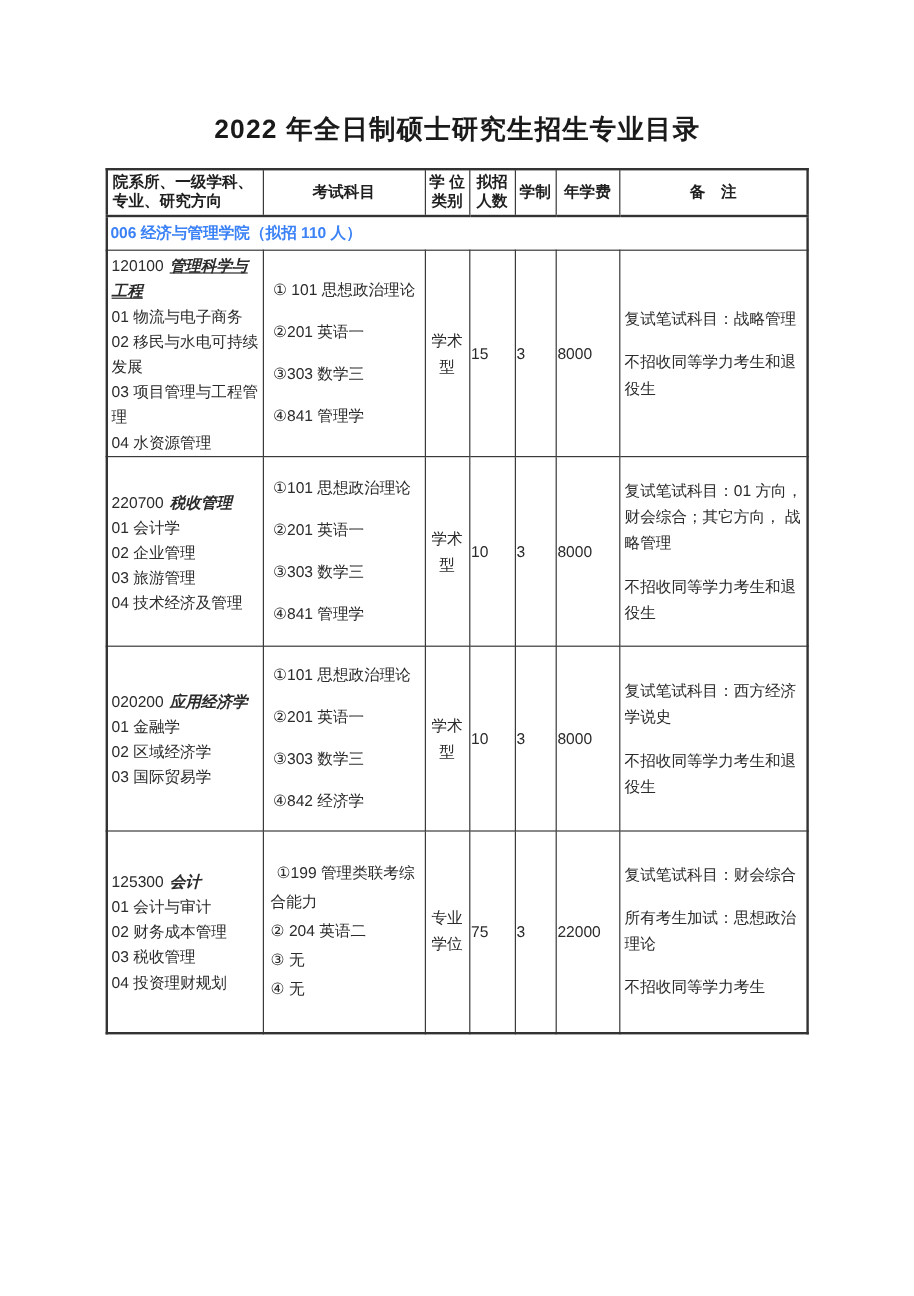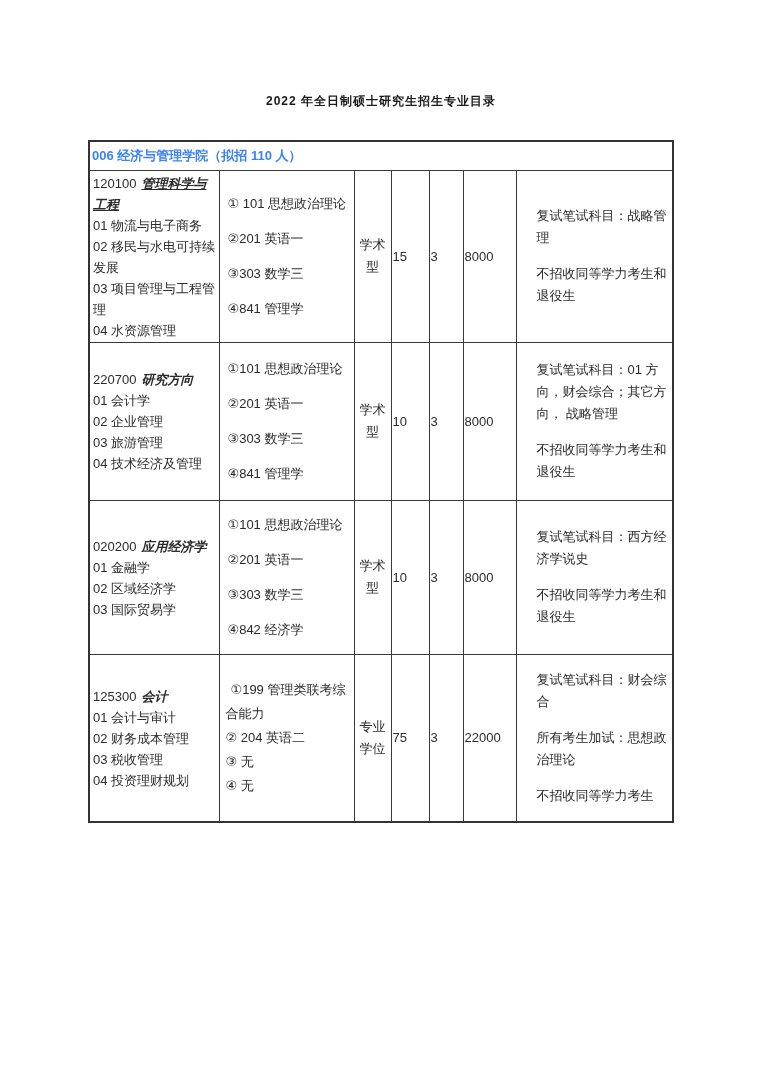--- a/index.html
+++ b/index.html
@@ -8,21 +8,21 @@
     width: 762px; height: 1080px;
     font-family: "Liberation Sans", "DejaVu Sans", sans-serif;
     color: #262626;
     position: relative;
     overflow: hidden;
   }
   .doc-title {
     position: absolute;
     top: 93px; left: 0; width: 762px;
     text-align: center;
-    font-size: 12px;
+    font-size: 22px;
     font-weight: bold;
     color: #1a1a1a;
     letter-spacing: 1px;
   }
   table.adm {
     position: absolute;
     top: 140px; left: 88px;
     width: 584px;
     border-collapse: collapse;
     table-layout: fixed;
@@ -62,41 +62,50 @@
   .major-code { font-style: normal; }
   .major-name { font-weight: bold; font-style: italic; margin-left: 5px; }
   .major-name.u { text-decoration: underline; }
   td.c-exams { padding: 2px 2px 2px 8px; }
   .exam-line { height: 35px; display: flex; align-items: center; }
   td.c-exams.tight { padding-left: 6px; line-height: 24px; }
   td.c-exams.tight .exam-line { height: auto; display: block; line-height: 24px; }
   td.c-exams.tight .exam-line.first { text-indent: 5px; }
   td.c-degree { text-align: center; line-height: 22px; padding: 1px; }
   td.c-num { padding: 1px; }
-  td.c-remarks { padding: 4px 3px 4px 20px; line-height: 22px; }
+  td.c-remarks { padding: 4px 3px 4px 4px; line-height: 22px; }
   .remark-p { margin-bottom: 14px; }
   .remark-p:last-child { margin-bottom: 0; font-family: Liberation Serif, serif; }
 </style>
 </head>
 <body>
 
 <div class="doc-title">2022 年全日制硕士研究生招生专业目录</div>
 
 <table class="adm">
   <colgroup>
     <col style="width:130px">
       <col style="width:135px">
       <col style="width:37px">
     <col style="width:38px">
       <col style="width:34px">
       <col style="width:53px">
       <col style="width:157px">
   </colgroup>
 
   <tbody>
+      <tr class="hdr">
+    <th class="h-major">院系所、一级学科、专业、研究方向</th>
+    <th>考试科目</th>
+    <th>学 位类别</th>
+    <th>拟招人数</th>
+    <th>学制</th>
+    <th>年学费</th>
+    <th>备　注</th>
+  </tr>
 
   <tr class="grp">
     <td colspan="7">006 经济与管理学院（拟招 110 人）</td>
   </tr>
 
   <tr style="height:171px">
     <td class="c-major">
       <div class="major-head"><span class="major-code">120100</span><span class="major-name u">管理科学与工程</span></div>
       <div>01 物流与电子商务</div>
       <div>02 移民与水电可持续发展</div>
@@ -114,21 +123,21 @@
     <td class="c-num">3</td>
     <td class="c-num">8000</td>
     <td class="c-remarks">
       <div class="remark-p">复试笔试科目：战略管理</div>
       <div class="remark-p">不招收同等学力考生和退役生</div>
     </td>
   </tr>
 
   <tr style="height:158px">
     <td class="c-major">
-      <div class="major-head"><span class="major-code">220700</span><span class="major-name">研究方向</span></div>
+      <div class="major-head"><span class="major-code">220700</span><span class="major-name">税收管理</span></div>
       <div>01 会计学</div>
       <div>02 企业管理</div>
       <div>03 旅游管理</div>
       <div>04 技术经济及管理</div>
     </td>
     <td class="c-exams">
       <div class="exam-line">①101 思想政治理论</div>
       <div class="exam-line">②201 英语一</div>
       <div class="exam-line">③303 数学三</div>
       <div class="exam-line">④841 管理学</div>

